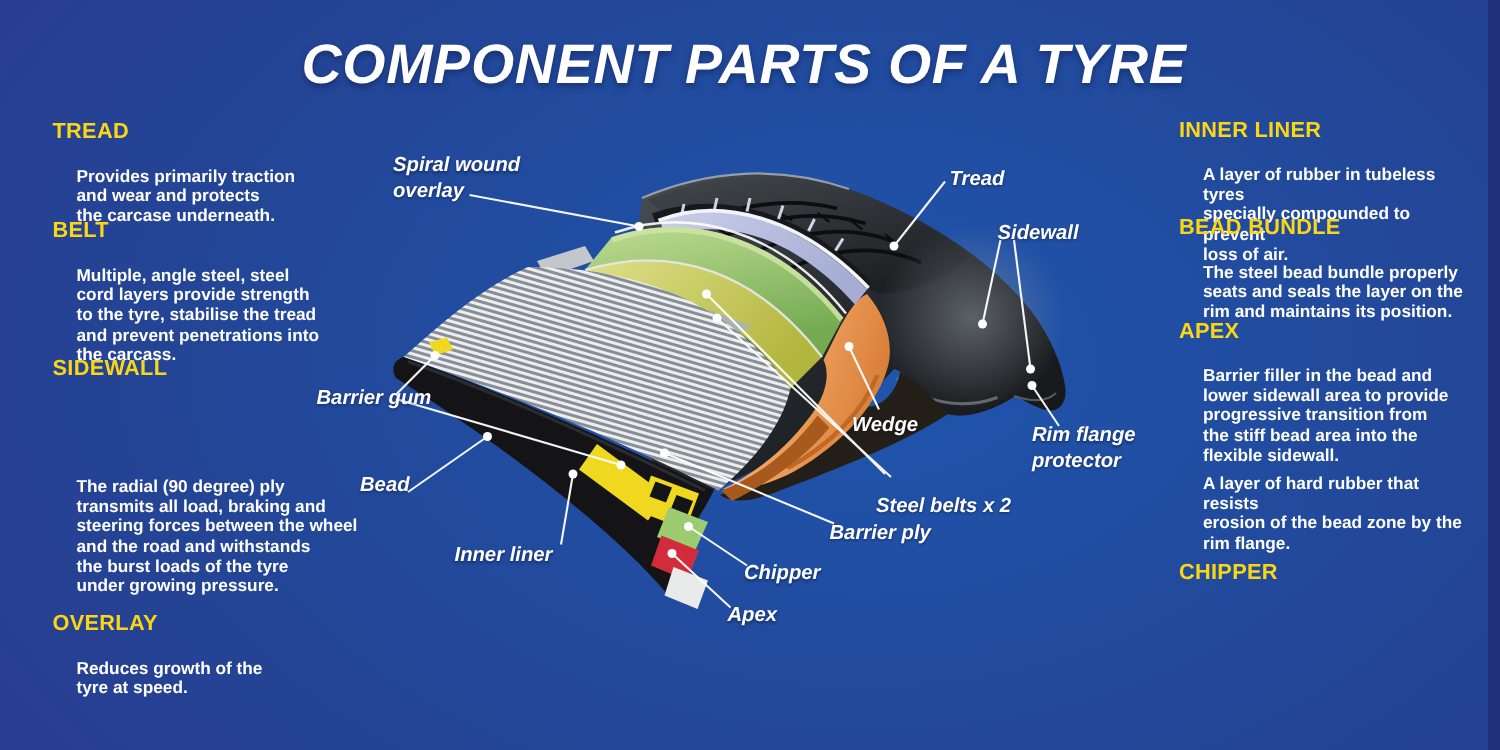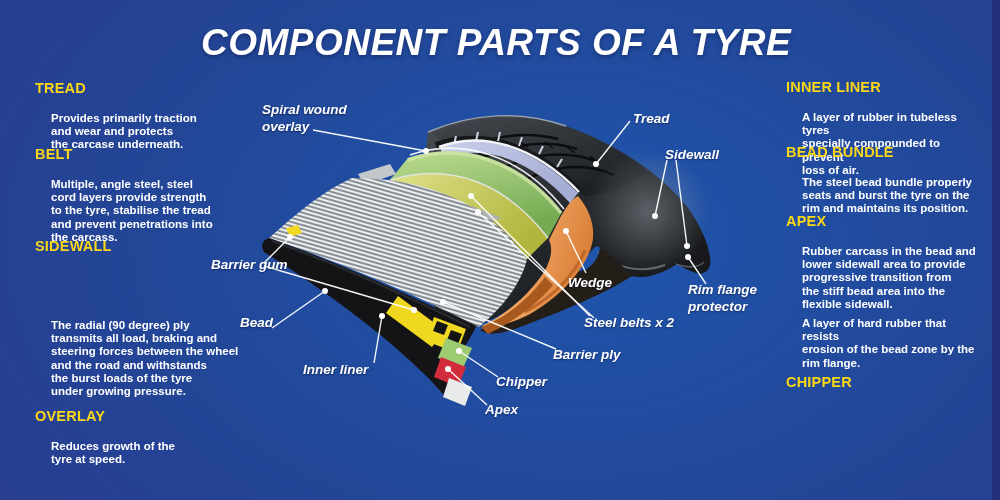--- a/index.html
+++ b/index.html
@@ -237,26 +237,26 @@
   <div class="right-col">
     <div class="col-section" style="top:79px">
       <h3>INNER LINER</h3>
       <p>A layer of rubber in tubeless tyres
 specially compounded to prevent
 loss of air.</p>
     </div>
     <div class="col-section" style="top:144px">
       <h3>BEAD BUNDLE</h3>
       <p>The steel bead bundle properly
-seats and burst the tyre on the
+seats and seals the layer on the
 rim and maintains its position.</p>
     </div>
     <div class="col-section" style="top:213px">
       <h3>APEX</h3>
-      <p>Rubber carcass in the bead and
+      <p>Barrier filler in the bead and
 lower sidewall area to provide
 progressive transition from
 the stiff bead area into the
 flexible sidewall.</p>
     </div>
     <div class="col-section" style="top:301px">
       <p>A layer of hard rubber that resists
 erosion of the bead zone by the
 rim flange.</p>
     </div>
@@ -266,20 +266,20 @@
   </div>
 
   <div class="dlabel" style="left:262px;top:101px">Spiral wound
 overlay</div>
   <div class="dlabel" style="left:633px;top:110px">Tread</div>
   <div class="dlabel" style="left:665px;top:146px">Sidewall</div>
   <div class="dlabel" style="left:211px;top:256px">Barrier gum</div>
   <div class="dlabel" style="left:240px;top:314px">Bead</div>
   <div class="dlabel" style="left:303px;top:361px">Inner liner</div>
   <div class="dlabel" style="left:568px;top:274px">Wedge</div>
-  <div class="dlabel" style="left:584px;top:314px">Steel belts x 2</div>
+  <div class="dlabel" style="left:584px;top:328px">Steel belts x 2</div>
   <div class="dlabel" style="left:553px;top:346px">Barrier ply</div>
   <div class="dlabel" style="left:496px;top:373px">Chipper</div>
   <div class="dlabel" style="left:485px;top:401px">Apex</div>
   <div class="dlabel" style="left:688px;top:281px">Rim flange
 protector</div>
 
 </div>
 
 </body></html>

